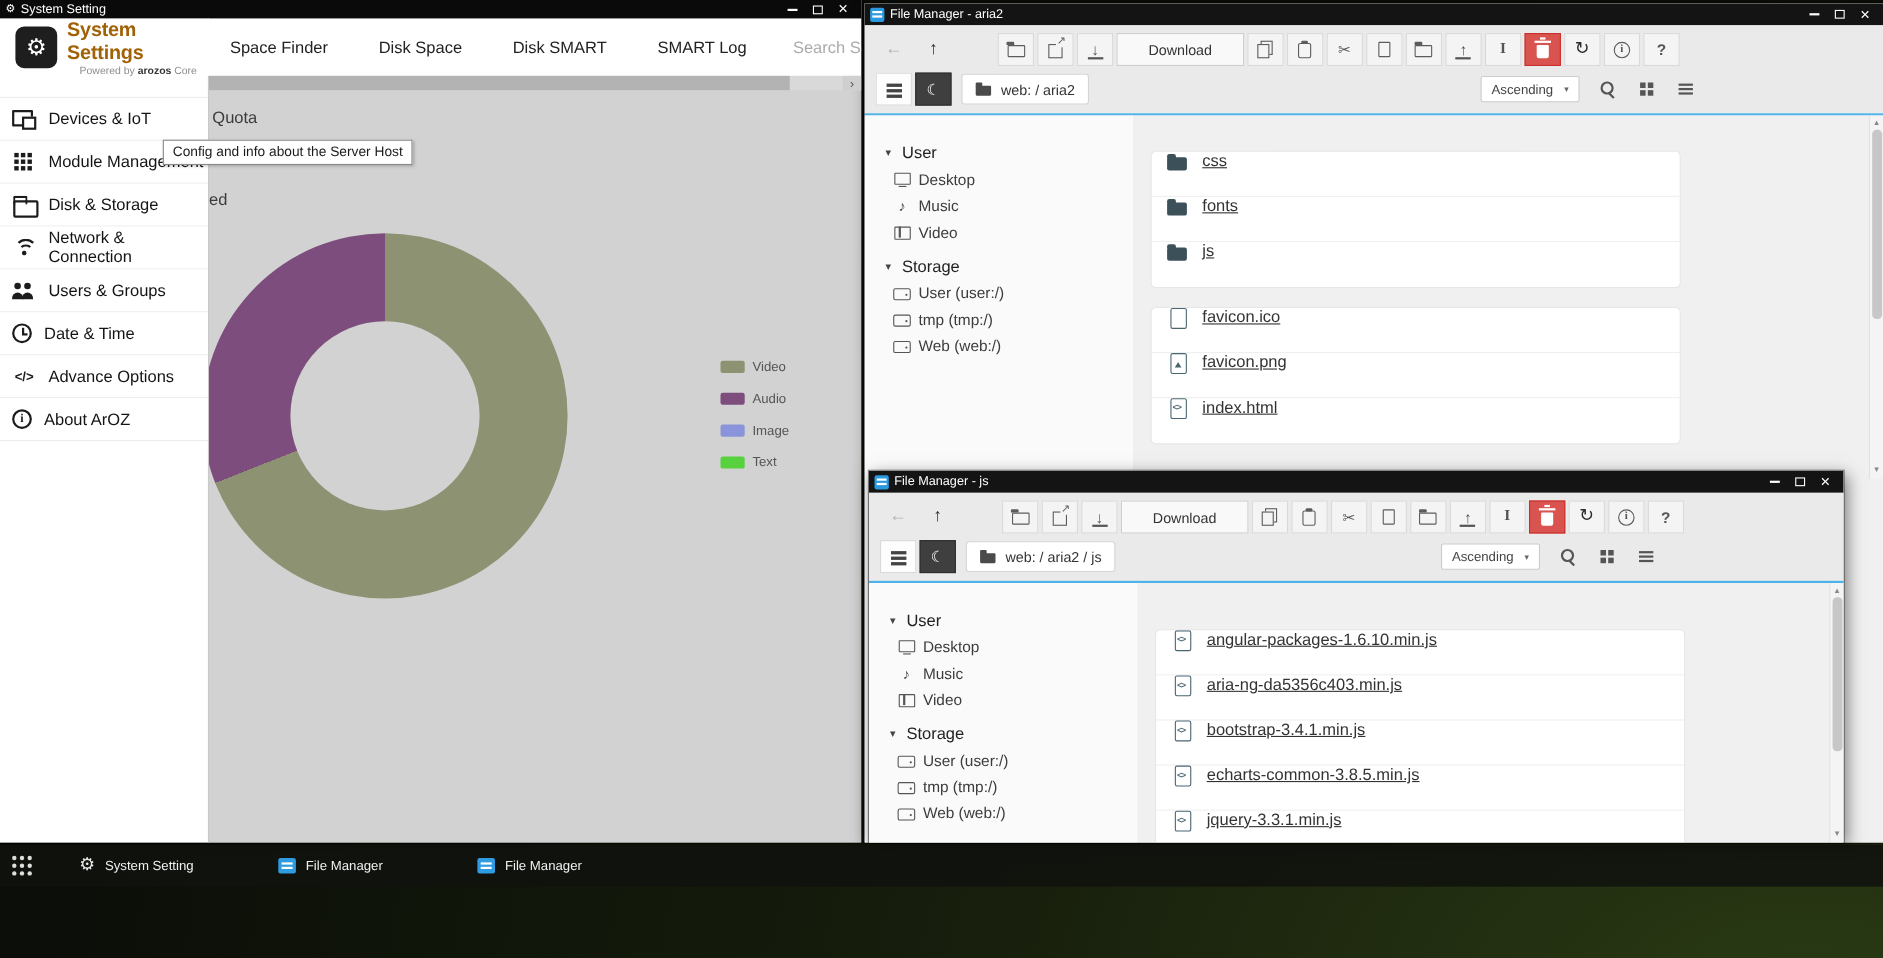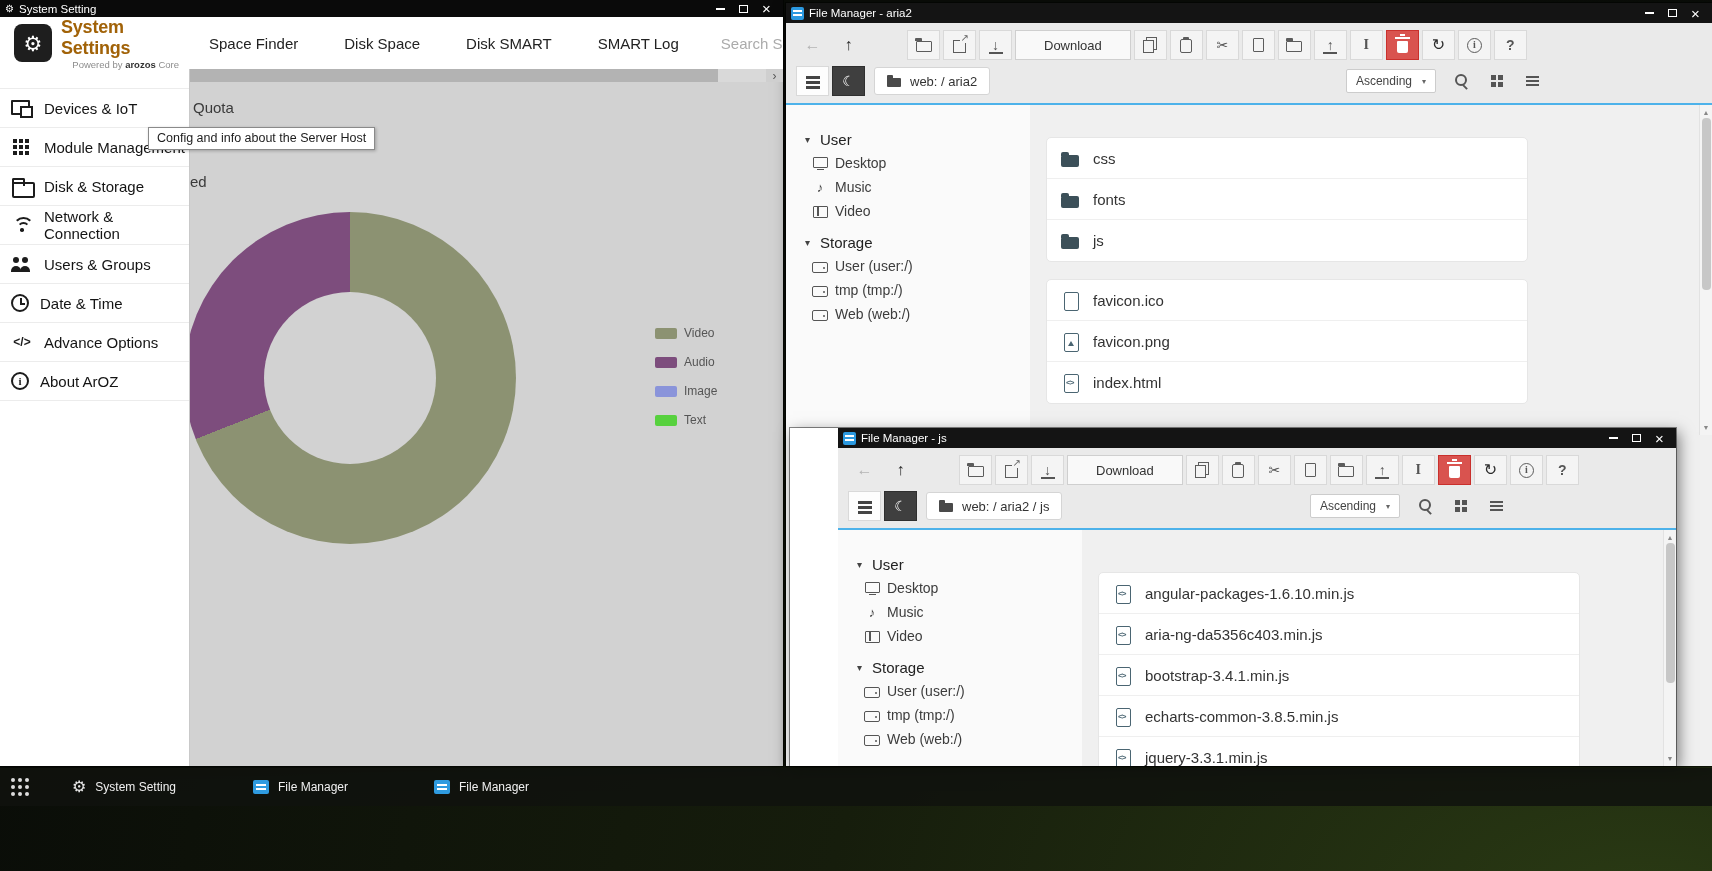--- a/index.html
+++ b/index.html
@@ -70,21 +70,21 @@
   .donut { position:absolute; left:-6px; top:195px; width:332px; height:332px; border-radius:50%; background:#8c9272; }
   .donut .hole { position:absolute; inset:80px; border-radius:50%; background:#d2d2d2; }
   .legend { position:absolute; left:465px; top:310px; }
   .lg-row { display:flex; align-items:center; gap:7px; margin-bottom:17px; height:12px; }
   .lg-sw { width:22px; height:11px; border-radius:2px; display:inline-block; }
   .lg-lb { font-size:12px; color:#555; }
   .tooltip { position:absolute; left:148px; top:127px; background:#fff; border:1px solid #8a8a8a; padding:3px 8px 4px 8px; font-size:12.5px; color:#1c1c1c; z-index:10; white-space:nowrap; box-shadow:1px 1px 3px rgba(0,0,0,.25); }
 
   
   .fm1 { left:786px; top:3px; width:926px; height:763px; z-index:2; display:flex; flex-direction:column; }
-  .fm2 { left:790px; top:428px; width:886px; height:338px; z-index:3; display:flex; flex-direction:column;padding-left:48px; }
+  .fm2 { left:790px; top:428px; width:886px; height:338px; z-index:3; display:flex; flex-direction:column; }
   .fm .tbar { height:20px; background:#141414; flex:0 0 auto; }
   .fm-app-ic { width:13px; height:13px; background:#2b99e0; border-radius:2px; position:relative; flex:0 0 auto; }
   .fm-app-ic::after { content:""; position:absolute; left:2px; top:3px; right:2px; height:2px; background:#fff; box-shadow:0 4px 0 #fff; }
   .fm-toolbar { background:#eaeaea; padding:7px 10px 7px 10px; flex:0 0 auto; }
   .trow { display:flex; align-items:center; }
   .trow2 { margin-top:6px; }
   .tbtn { height:30px; min-width:33px; background:#f4f4f4; border:1px solid #d9d9d9; display:inline-flex; align-items:center; justify-content:center; gap:5px; padding:0 5px; margin-right:3px; font-size:13px; color:#333; }
   .tbtn.plain { background:transparent; border-color:transparent; }
   .tbtn.gapR { margin-right:42px; }
   .tbtn.wide { padding:0 28px; background:#f9f9f9; border-color:#cfcfcf; }
@@ -139,21 +139,21 @@
   .tr-ic.ic-monitor::before { content:""; position:absolute; top:1px; left:1px; width:13px; height:9px; border:1.5px solid #555; border-radius:1px; }
   .tr-ic.ic-monitor::after  { content:""; position:absolute; bottom:0; left:4.5px; width:7px; height:1.5px; background:#555; }
   .tr-ic.ic-music { font-size:13px; color:#444; }
   .tr-ic.ic-film::before { content:""; position:absolute; top:2px; left:1px; width:13px; height:10px; border:1.5px solid #555; border-radius:1px; }
   .tr-ic.ic-film::after  { content:""; position:absolute; top:2px; left:5px; width:1.5px; height:10px; background:#555; }
   .tr-ic.ic-drive::before { content:""; position:absolute; top:3px; left:0; width:14px; height:9px; border:1.5px solid #555; border-radius:2px; }
   .tr-ic.ic-drive::after  { content:""; position:absolute; top:7.5px; right:3px; width:2px; height:2px; background:#555; border-radius:50%; }
   .fm-files { flex:1; padding:32px 30px 0 16px; position:relative; overflow:hidden; }
   .fm2 .fm-files { padding-top:42px; }
   .fcard { width:482px; background:#fff; border:1px solid #e6e6e6; border-radius:5px; margin-bottom:17px; overflow:hidden; }
-  .frow { height:41px; display:flex; align-items:center; gap:12px; padding-left:14px; border-bottom:1px solid #efefef; font-size:15px; color:#333; }
+  .frow { height:41px; display:flex; align-items:flex-start; gap:12px; padding-left:14px; border-bottom:1px solid #efefef; font-size:15px; color:#333;text-decoration:underline; }
   .fcard .frow:last-child { border-bottom:none; }
   .fic { width:20px; height:17px; position:relative; display:inline-block; flex:0 0 auto; }
   .fic.ic-folder::before { content:""; position:absolute; top:5px; left:0; width:18px; height:12px; background:#3c5059; border-radius:2px; }
   .fic.ic-folder::after  { content:""; position:absolute; top:2px; left:0; width:8px; height:4px; background:#3c5059; border-radius:2px 2px 0 0; }
   .fic.ic-file::before { content:""; position:absolute; top:0; left:3px; width:13px; height:17px; border:1.5px solid #4a6572; border-radius:2px; background:#fff; }
   .fic.withimg::after { content:""; position:absolute; left:6.5px; top:8px; width:0; height:0; border-left:3.5px solid transparent; border-right:3.5px solid transparent; border-bottom:5px solid #4a6572; }
   .fic.withcode::after { content:"<>"; position:absolute; left:5px; top:4px; font-size:8px; font-weight:700; color:#4a6572; letter-spacing:-1px; }
   .vscroll { position:absolute; right:0; top:0; width:13px; background:#f4f4f4; border-left:1px solid #e2e2e2; display:flex; flex-direction:column; align-items:center; padding:2px 0; }
   .vscroll.h330 { height:330px; }
   .vscroll.full { bottom:0; }

